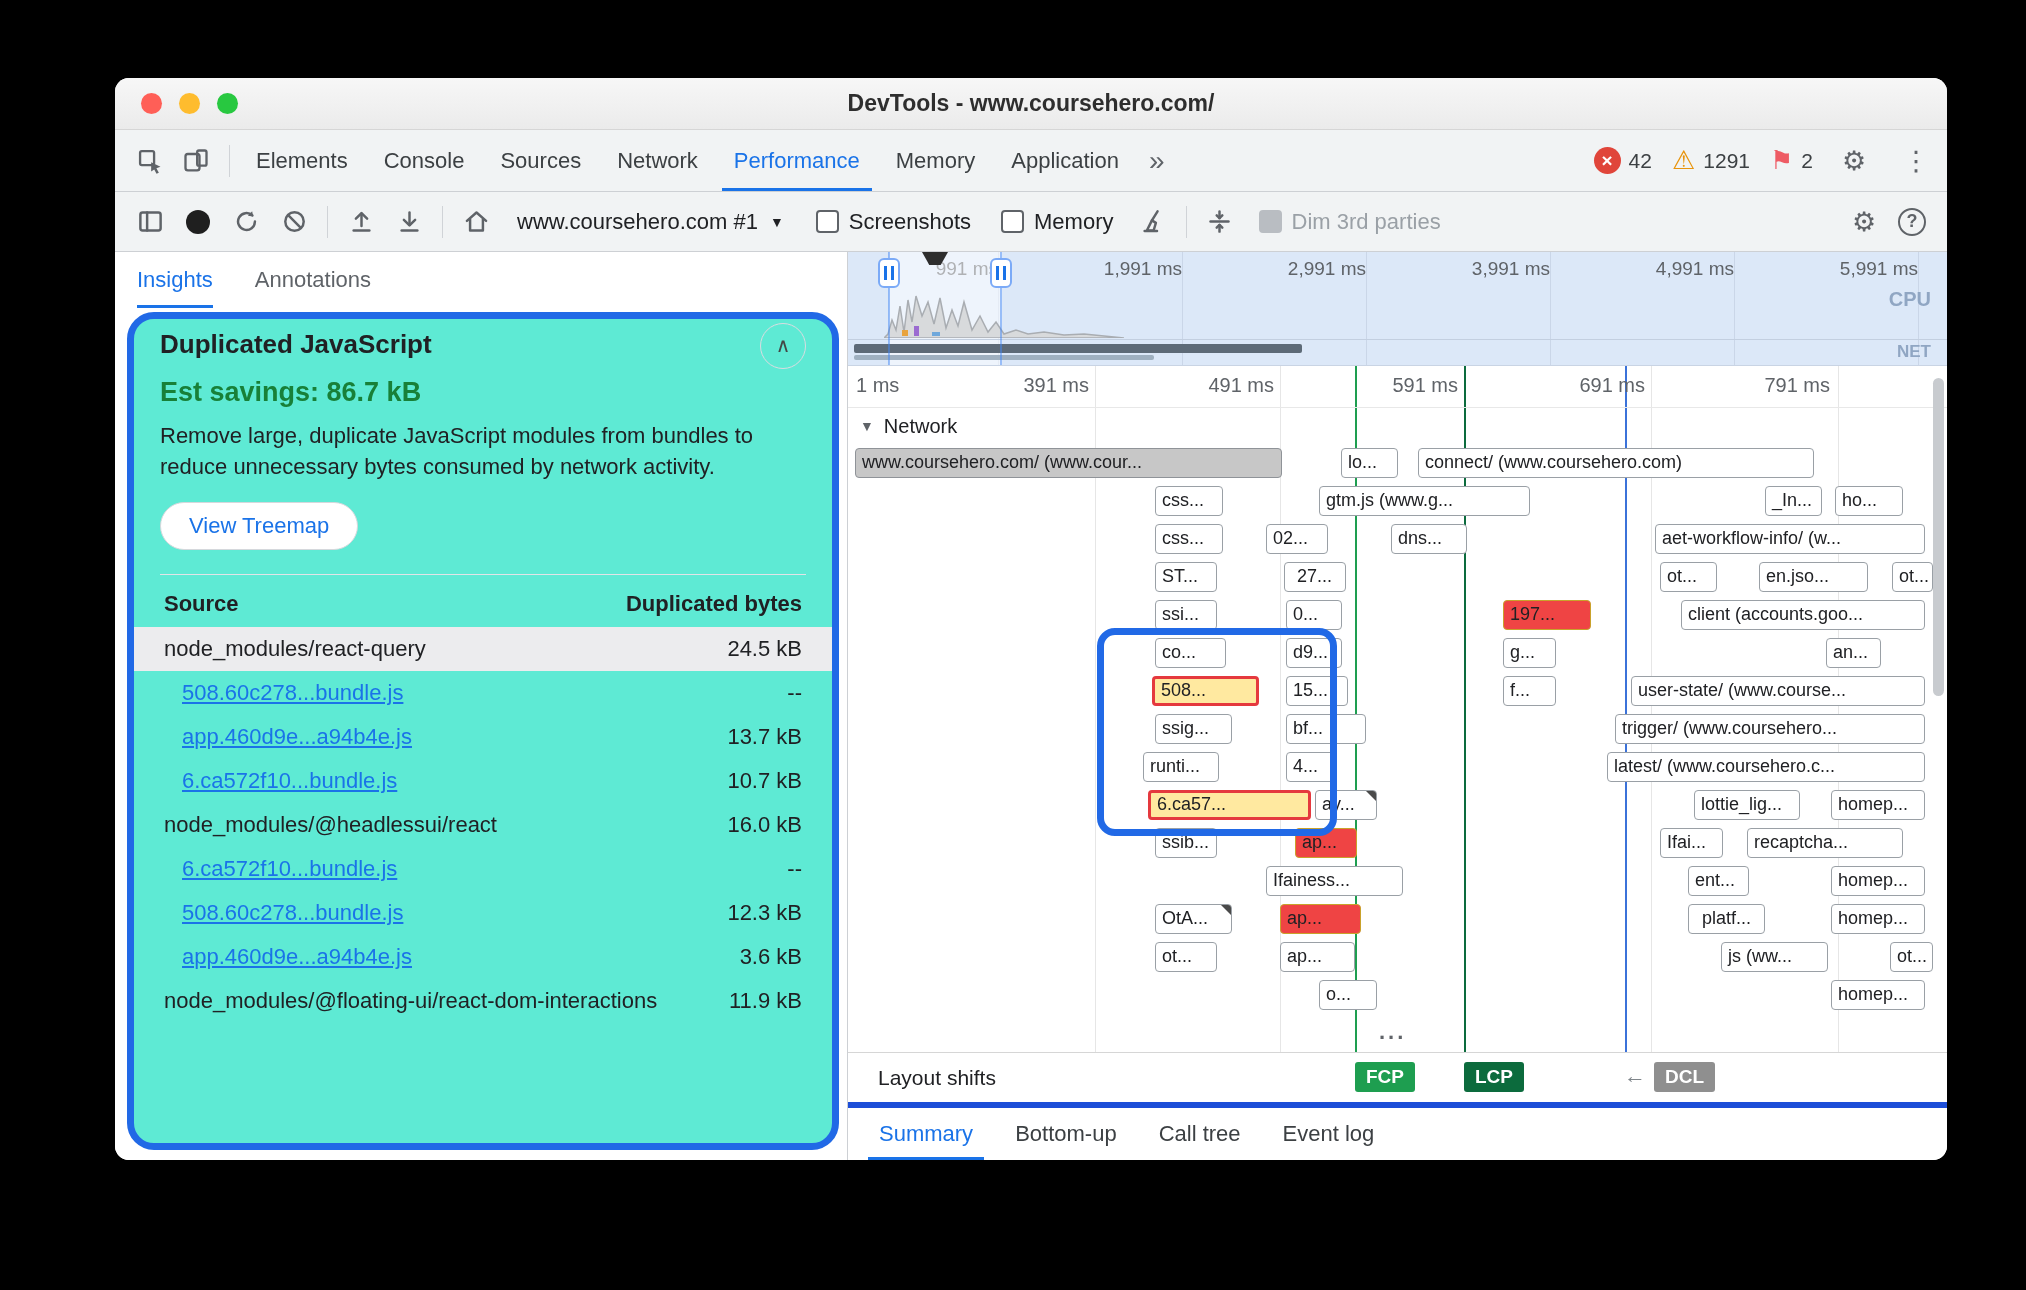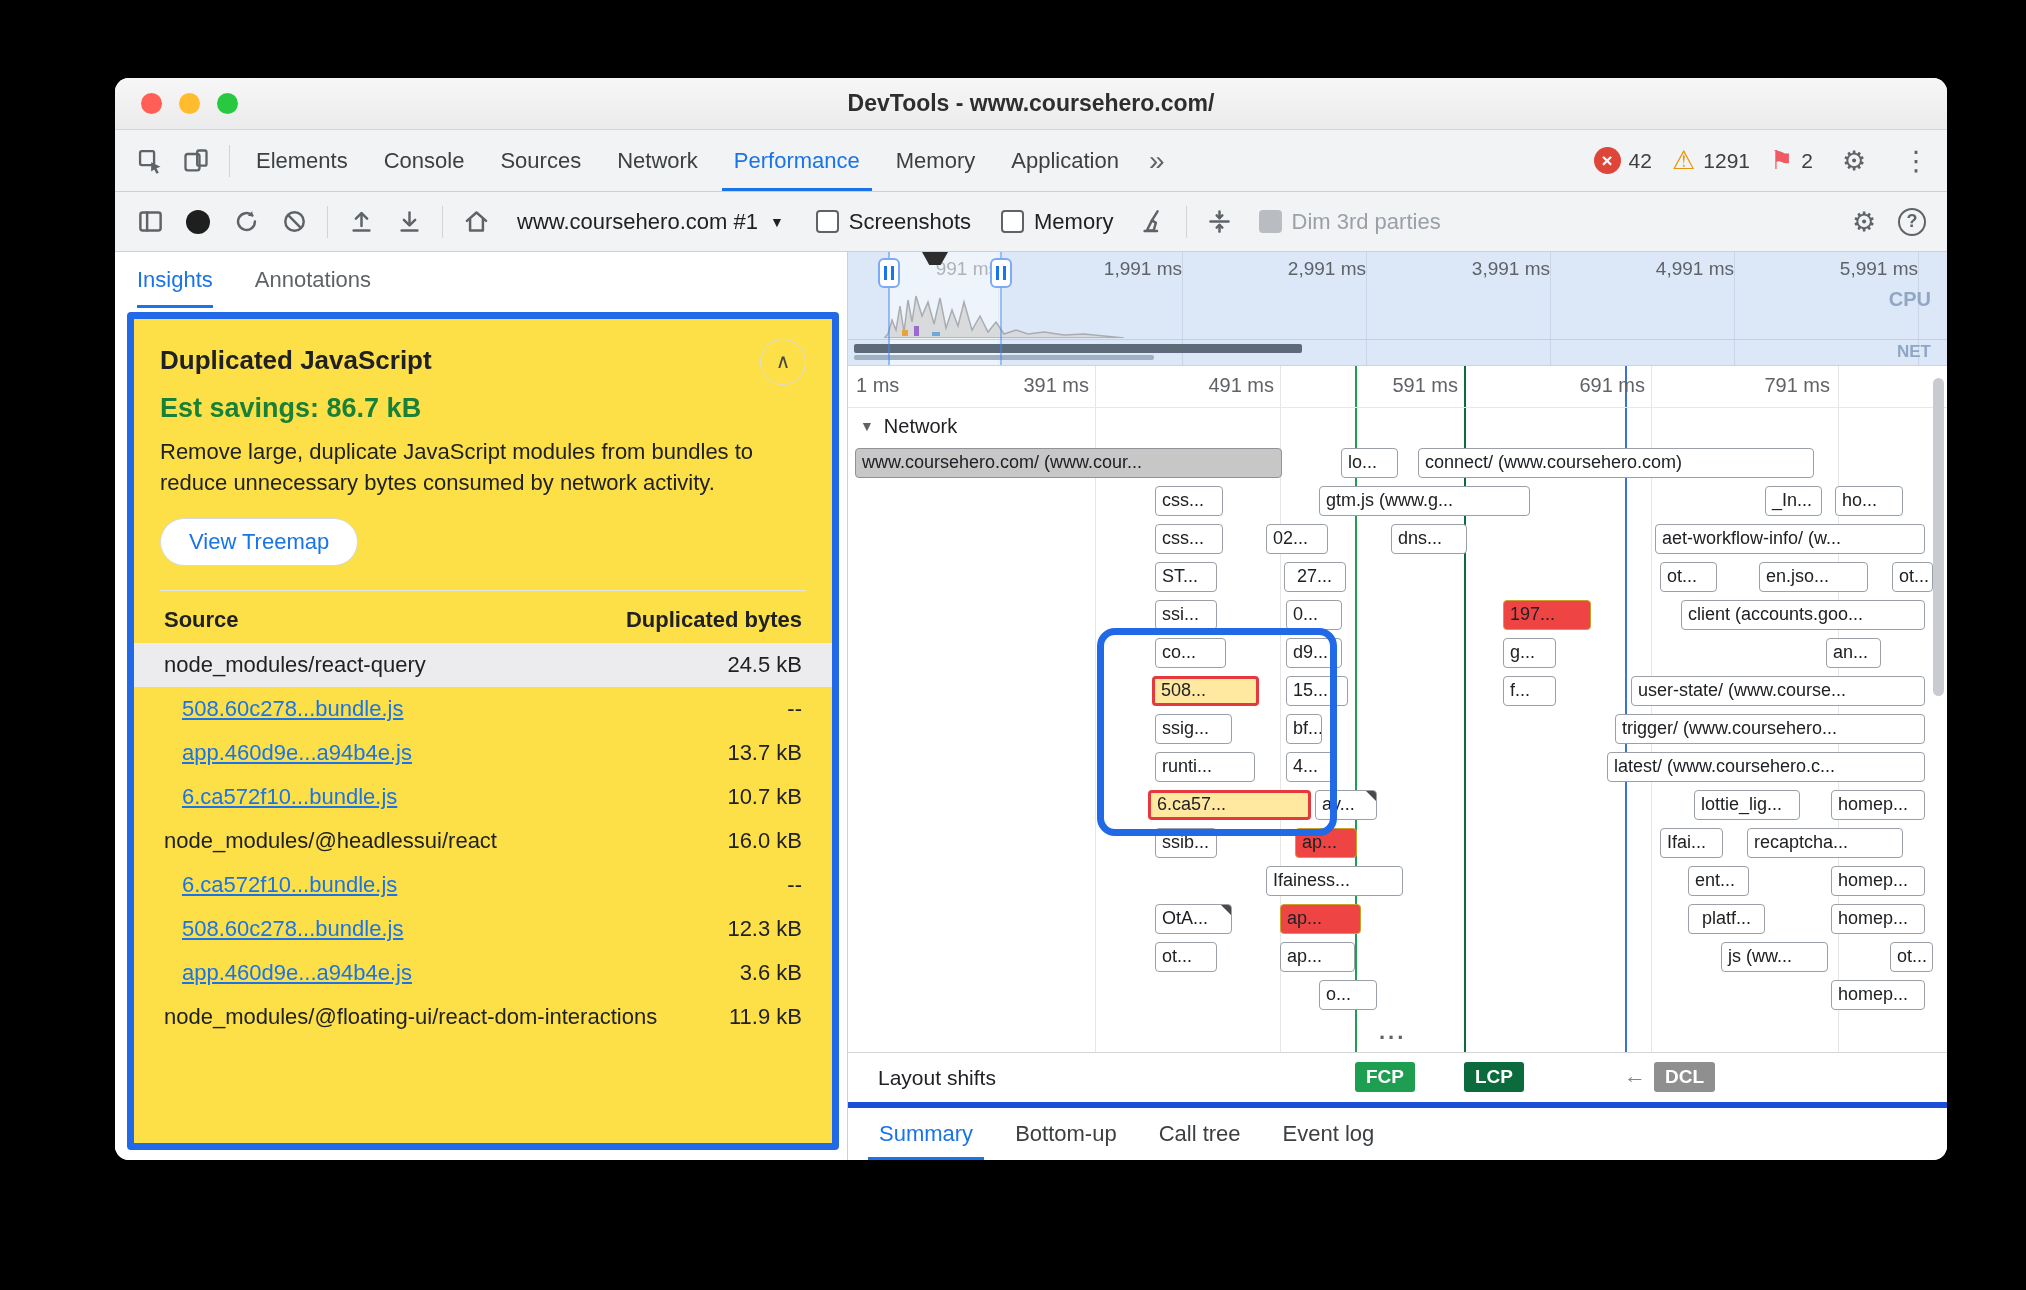--- a/index.html
+++ b/index.html
@@ -54,21 +54,21 @@
   .content{display:flex;height:908px}
   .left-panel{width:733px;border-right:1px solid #cdd0d4;display:flex;flex-direction:column;background:#fff}
   .right-panel{flex:1;display:flex;flex-direction:column;background:#fff;position:relative;overflow:hidden}
 
   
   .subtabs{height:56px;display:flex;align-items:stretch;padding:0 22px;gap:42px}
   .subtab{font-size:22px;color:#5f6368;position:relative;display:flex;align-items:center}
   .subtab.active{color:#1a73e8;font-weight:500}
   .subtab.active::after{content:"";position:absolute;left:0;right:0;bottom:0;height:3px;background:#1a73e8}
 
-  .insight-card{margin:4px 8px 10px 12px;border:7px solid #2169e6;border-radius:4px;padding:20px 26px;flex:1;overflow:hidden;background:#fde047}
+  .insight-card{margin:4px 8px 10px 12px;border:7px solid #2169e6;border-radius:27px;padding:4px 26px;flex:1;overflow:hidden;background:#5eead4}
   .card-head{display:flex;align-items:flex-start;justify-content:space-between}
   .card-head h2{font-size:26px;font-weight:600;color:#202124;padding-top:6px}
   .chevron-btn{width:46px;height:46px;border-radius:50%;border:1px solid #dadce0;display:flex;align-items:center;justify-content:center}
   .chev{font-size:20px;color:#444746;transform:translateY(-1px)}
   .savings{margin-top:8px;font-size:27px;font-weight:700;color:#188038}
   .desc{margin-top:12px;font-size:22px;line-height:1.42;color:#202124;max-width:640px}
   .treemap-btn{margin-top:20px;background:#fff;border:1.5px solid #d5d8dc;border-radius:26px;color:#1a73e8;
                font-size:22px;font-weight:500;padding:10px 28px;font-family:inherit}
   .divider{margin-top:24px;border-top:1px solid #e2e4e7}
   .table-head{display:flex;justify-content:space-between;font-size:22px;font-weight:700;color:#202124;padding:16px 4px 10px 4px}
@@ -434,25 +434,25 @@
               <div class="bar s-n" style="left: 978px; width: 55px;">an...</div>
             </div>
             <div class="wrow">
               <div class="bar s-yr" style="left: 304px; width: 107px;">508...</div>
               <div class="bar s-n" style="left: 438px; width: 62px;">15...</div>
               <div class="bar s-n" style="left: 655px; width: 53px;">f...</div>
               <div class="bar s-n" style="left: 783px; width: 294px;">user-state/ (www.course...</div>
             </div>
             <div class="wrow">
               <div class="bar s-n" style="left: 307px; width: 77px;">ssig...</div>
-              <div class="bar s-n" style="left: 438px; width: 36px;">bf...</div>
+              <div class="bar s-n" style="left: 438px; width: 80px;">bf...</div>
               <div class="bar s-n" style="left: 767px; width: 310px;">trigger/ (www.coursehero...</div>
             </div>
             <div class="wrow">
-              <div class="bar s-n" style="left: 307px; width: 100px;">runti...</div>
+              <div class="bar s-n" style="left: 295px; width: 76px;">runti...</div>
               <div class="bar s-n" style="left: 438px; width: 49px;">4...</div>
               <div class="bar s-n" style="left: 759px; width: 318px;">latest/ (www.coursehero.c...</div>
             </div>
             <div class="wrow">
               <div class="bar s-yr" style="left: 300px; width: 163px;">6.ca57...</div>
               <div class="bar s-n corner" style="left: 467px; width: 62px;">ay...</div>
               <div class="bar s-n" style="left: 846px; width: 106px;">lottie_lig...</div>
               <div class="bar s-n" style="left: 983px; width: 94px;">homep...</div>
             </div>
             <div class="wrow">

